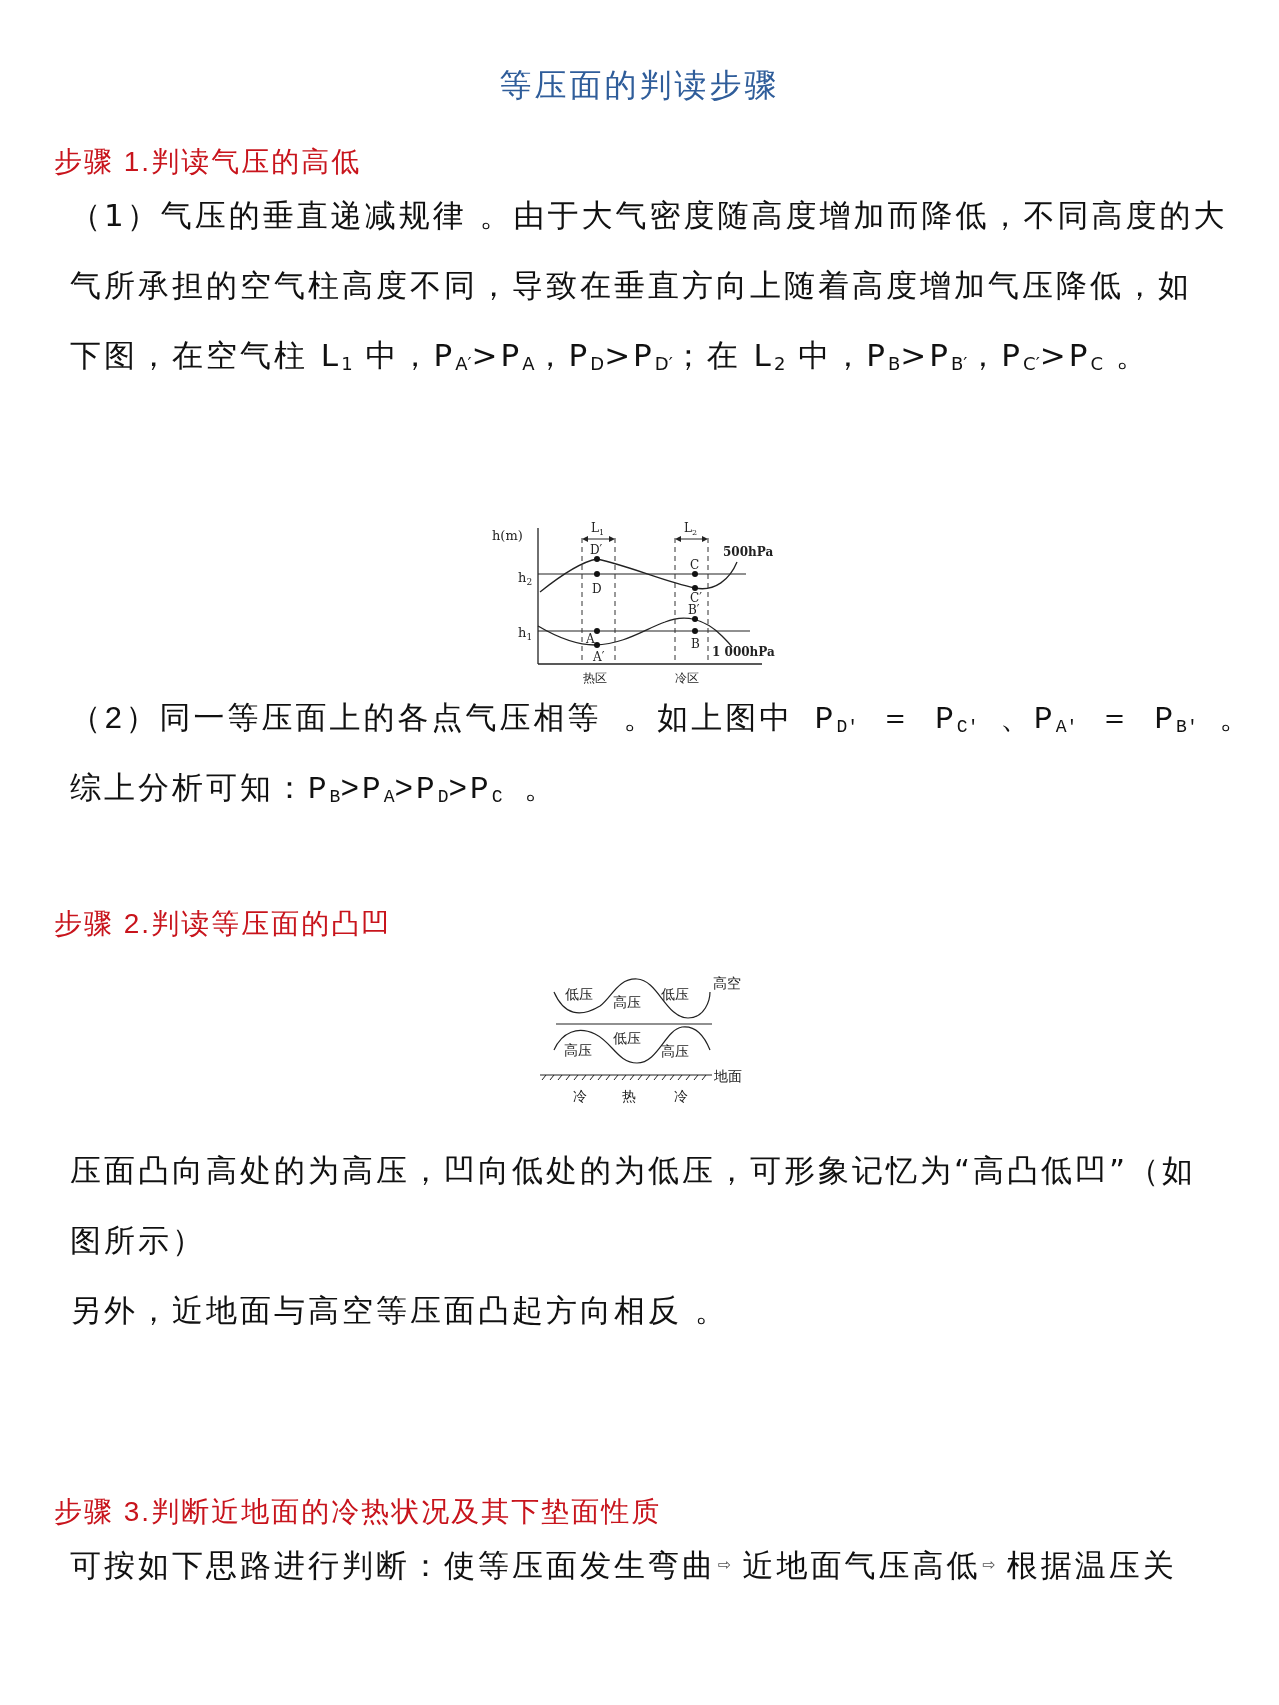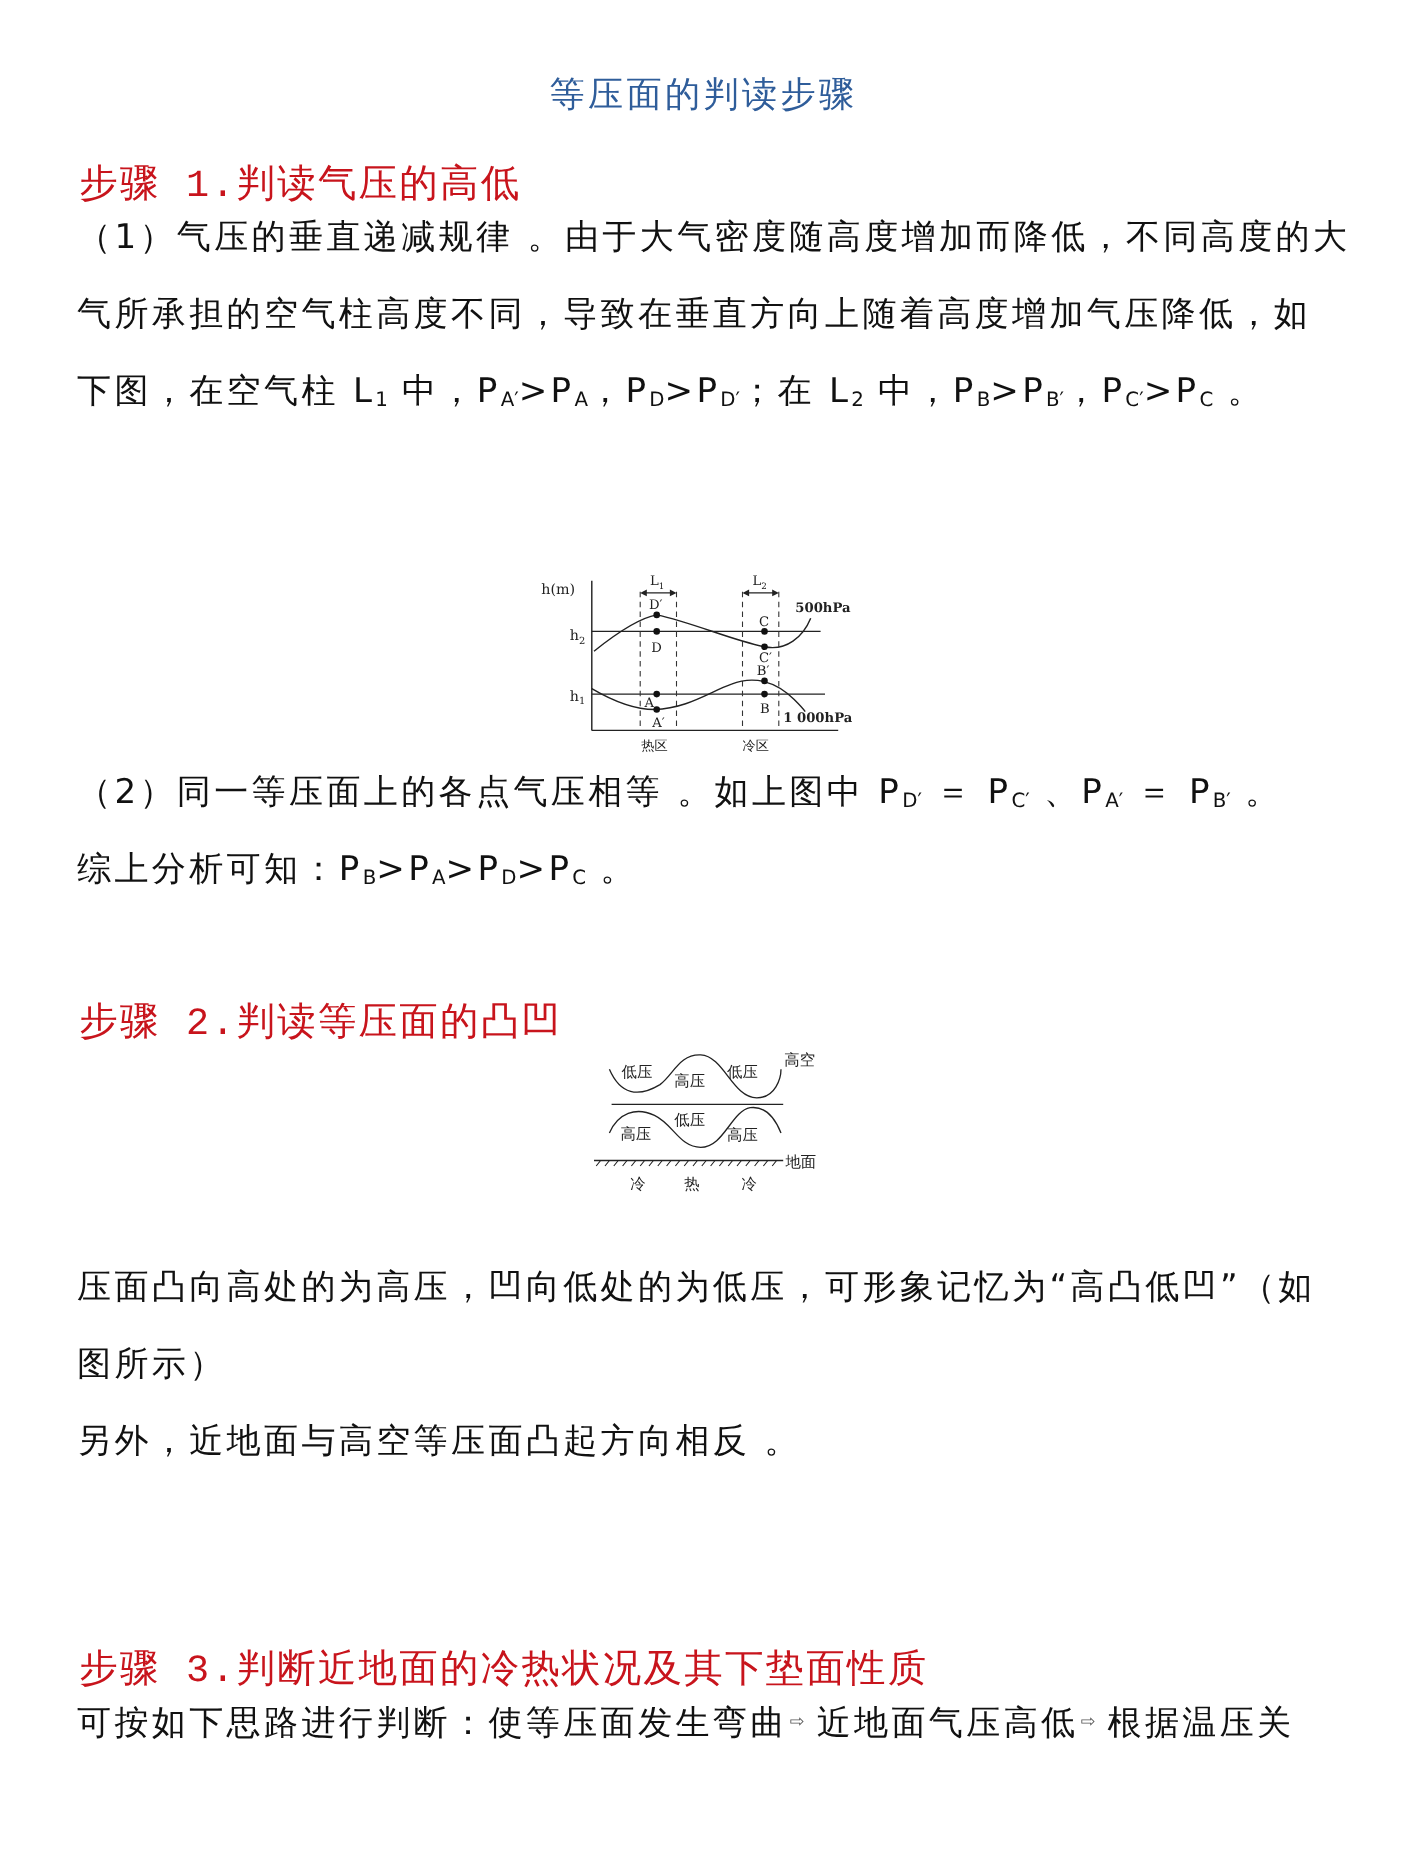--- a/index.html
+++ b/index.html
@@ -7,22 +7,22 @@
     width: 1279px; height: 1705px; position: relative; overflow: hidden;
     font-family: "DejaVu Serif", "Liberation Serif", serif;
     color: #111111;
   }
   .title {
     position: absolute; left: 0; top: 64px; width: 1279px;
     text-align: center; font-size: 32px; letter-spacing: 3px;
     color: #2f5d9a; font-family: "DejaVu Sans", sans-serif;
   }
   .heading {
-    position: absolute; left: 72px; font-size: 35px; letter-spacing: 2px;
-    color: #c8141c; font-family: Liberation Mono, monospace;
+    position: absolute; left: 54px; font-size: 28px; letter-spacing: 2px;
+    color: #c8141c; font-family: Liberation Sans, sans-serif;
   }
   .para {
     position: absolute; left: 70px; width: 1170px;
     font-size: 31px; letter-spacing: 3px; line-height: 70px;
     font-family: "DejaVu Sans", sans-serif; color: #111;
     white-space: nowrap;
   }
   .para .line { display: block; height: 70px; }
   sub { font-size: 18px; vertical-align: -4px; letter-spacing: 0; }
   .arrow { font-size: 16px; color: #555; vertical-align: 6px; margin: 0 8px 0 2px; }
@@ -89,28 +89,28 @@
     <text x="198" y="100" font-size="12" fill="#222">B′</text>
     <text x="201" y="134" font-size="12" fill="#222">B</text>
     <text x="96" y="129" font-size="12" fill="#222">A</text>
     <text x="103" y="147" font-size="12" fill="#222">A′</text>
 
     <text x="93" y="168" font-size="12" fill="#222" font-family="DejaVu Sans, sans-serif">热区</text>
     <text x="185" y="168" font-size="12" fill="#222" font-family="DejaVu Sans, sans-serif">冷区</text>
   </svg>
 </div>
 
-<div class="para" style="top:685px;">
+<div class="para" style="top:685px;font-family:Liberation Mono, monospace;">
   <span class="line"><span>（2）同一等压面上的各点气压相等 。如上图中 P</span><sub>D′</sub><span> ＝ P</span><sub>C′</sub><span> 、P</span><sub>A′</sub><span> ＝ P</span><sub>B′</sub><span> 。</span></span>
   <span class="line"><span>综上分析可知：P</span><sub>B</sub><span>&gt;P</span><sub>A</sub><span>&gt;P</span><sub>D</sub><span>&gt;P</span><sub>C</sub><span> 。</span></span>
 </div>
 
 <div class="heading" style="top:905px;">步骤 2.判读等压面的凸凹</div>
 
-<div class="diagram" style="left:540px; top:950px; width:240px; height:150px;text-align:right;">
+<div class="diagram" style="left:540px; top:970px; width:240px; height:150px;text-align:right;">
   <svg width="240" height="150" viewBox="0 0 240 150" xmlns="http://www.w3.org/2000/svg">
 
     <path d="M14,22 C24,45 40,48 60,36 C72,27 78,8 97,9 C118,10 126,48 148,48 C165,48 170,30 170,22" fill="none" stroke="#222" stroke-width="1.2"></path>
 
     <line x1="16" y1="54" x2="172" y2="54" stroke="#222" stroke-width="1.2"></line>
 
     <path d="M14,80 C22,62 38,56 55,64 C72,72 78,93 97,93 C118,93 125,60 142,57 C158,55 166,70 170,80" fill="none" stroke="#222" stroke-width="1.2"></path>
 
     <text x="25" y="29" font-size="14" fill="#222">低压</text>
     <text x="73" y="37" font-size="14" fill="#222">高压</text>

